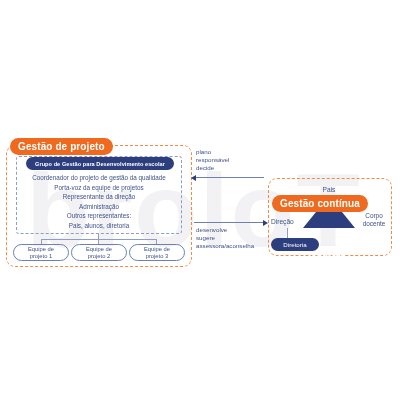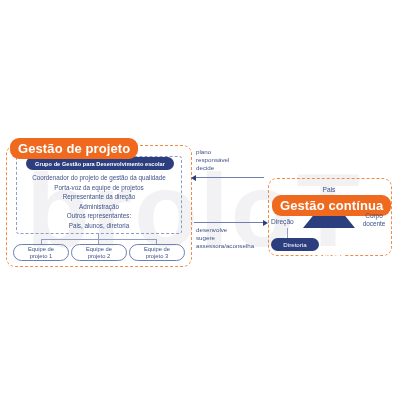--- a/index.html
+++ b/index.html
@@ -42,21 +42,21 @@
     box-sizing: border-box;
     z-index: 2;
   }
   #panel-left  { left: 6px;   top: 145px; width: 186px; height: 122px; }
   #panel-right { left: 268px; top: 178px; width: 124px; height: 78px;  }
 
   .pill-title {
     position: absolute;
     background: #ef6a1f;
     color: #ffffff;
-    font-size: 13px;
+    font-size: 10px;
     font-weight: bold;
     padding: 3.2px 8px;
     border-radius: 9px;
     white-space: nowrap;
     z-index: 5;
     letter-spacing: 0.1px;
   }
   #title-left  { left: 10px;  top: 138px; }
   #title-right { left: 272px; top: 171px; margin-top: 24px; }
 

